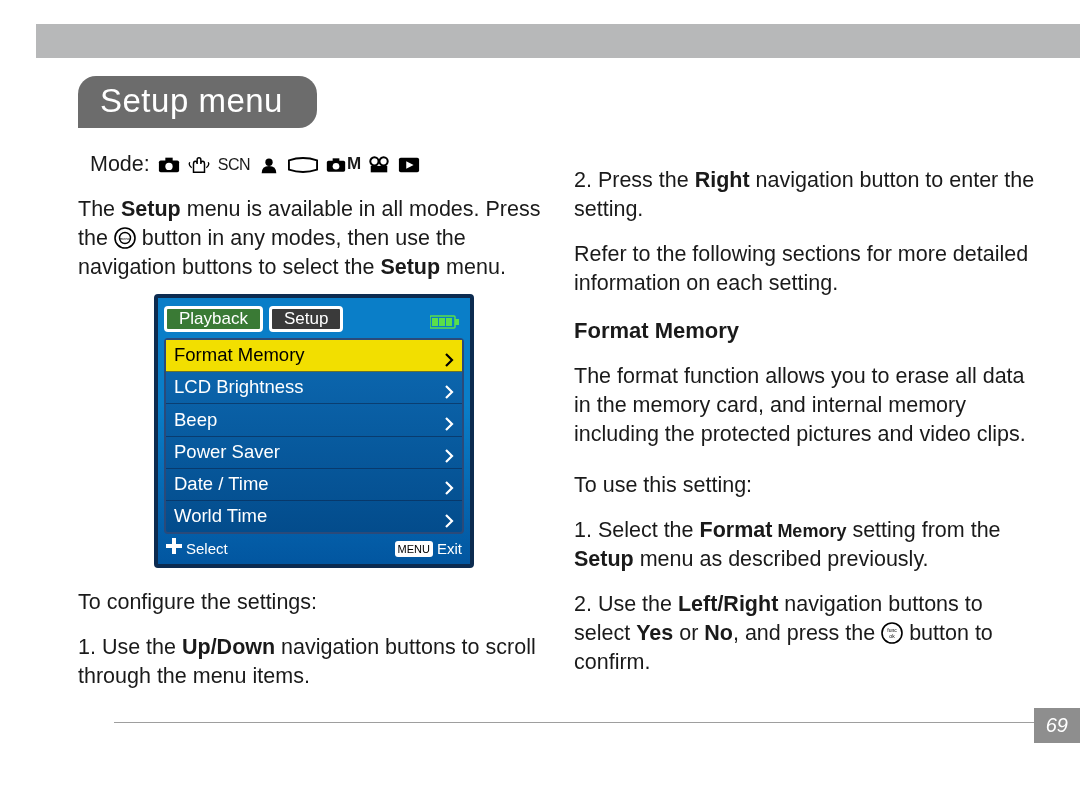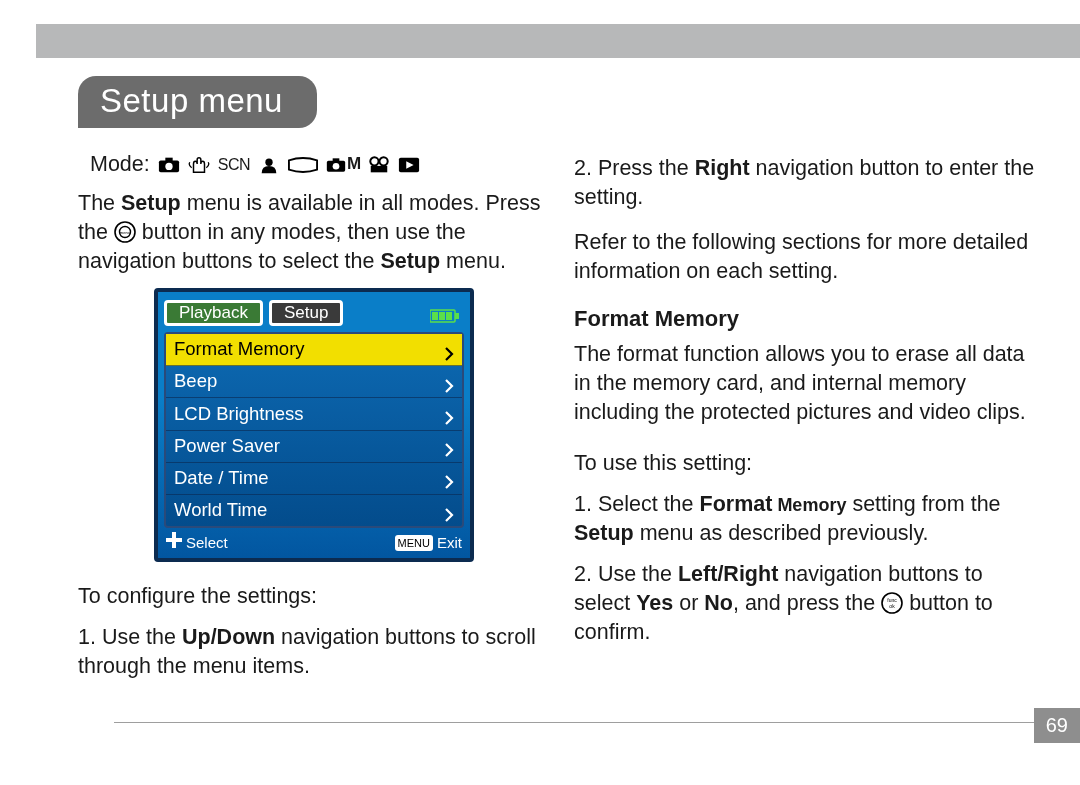--- a/index.html
+++ b/index.html
@@ -32,21 +32,21 @@
     font-size: 33px;
     letter-spacing: 0.5px;
     font-weight: 400;
     margin-bottom: 22px;
   }
   .cols {
     display: flex;
     gap: 32px;
   }
   .col { flex: 1; font-size: 21.5px; line-height: 1.35; }
-  .col p { margin: 4px 0 12px 0; }
+  .col p { margin: 16px 0 12px 0; }
   .mode-row {
     display: flex;
     align-items: center;
     gap: 8px;
     margin-bottom: 10px;
     font-size: 21.5px;
     margin-left: 12px;
   }
   .mode-icon {
     width: 22px; height: 18px;
@@ -165,20 +165,21 @@
     background: #9e9e9e;
   }
   .pagenum {
     position: absolute;
     right: 0; bottom: 22px;
     background: #8e8e8e;
     color: #fff;
     font-size: 20px;
     padding: 6px 12px;
     font-weight: 400;
+    font-style: italic;
   }
 </style>
 </head>
 <body>
 
 <div class="topbar"></div>
 
 <div class="page">
 
   <div class="title-pill">Setup menu</div>
@@ -263,27 +264,27 @@
             </svg>
         </div>
         <div class="lcd-list">
           <div class="lcd-item selected">
             <span>Format Memory</span>
             <span class="chev"><svg viewBox="0 0 10 14">
                   <path d="M2 1 L8 7 L2 13" fill="none" stroke="currentColor" stroke-width="2.2"></path>
                 </svg></span>
           </div>
           <div class="lcd-item">
+            <span>LCD Brightness</span>
+            <span class="chev"><svg viewBox="0 0 10 14">
+                  <path d="M2 1 L8 7 L2 13" fill="none" stroke="currentColor" stroke-width="2.2"></path>
+                </svg></span>
+          </div>
+          <div class="lcd-item">
             <span>Beep</span>
-            <span class="chev"><svg viewBox="0 0 10 14">
-                  <path d="M2 1 L8 7 L2 13" fill="none" stroke="currentColor" stroke-width="2.2"></path>
-                </svg></span>
-          </div>
-          <div class="lcd-item">
-            <span>LCD Brightness</span>
             <span class="chev"><svg viewBox="0 0 10 14">
                   <path d="M2 1 L8 7 L2 13" fill="none" stroke="currentColor" stroke-width="2.2"></path>
                 </svg></span>
           </div>
           <div class="lcd-item">
             <span>Power Saver</span>
             <span class="chev"><svg viewBox="0 0 10 14">
                   <path d="M2 1 L8 7 L2 13" fill="none" stroke="currentColor" stroke-width="2.2"></path>
                 </svg></span>
           </div>

